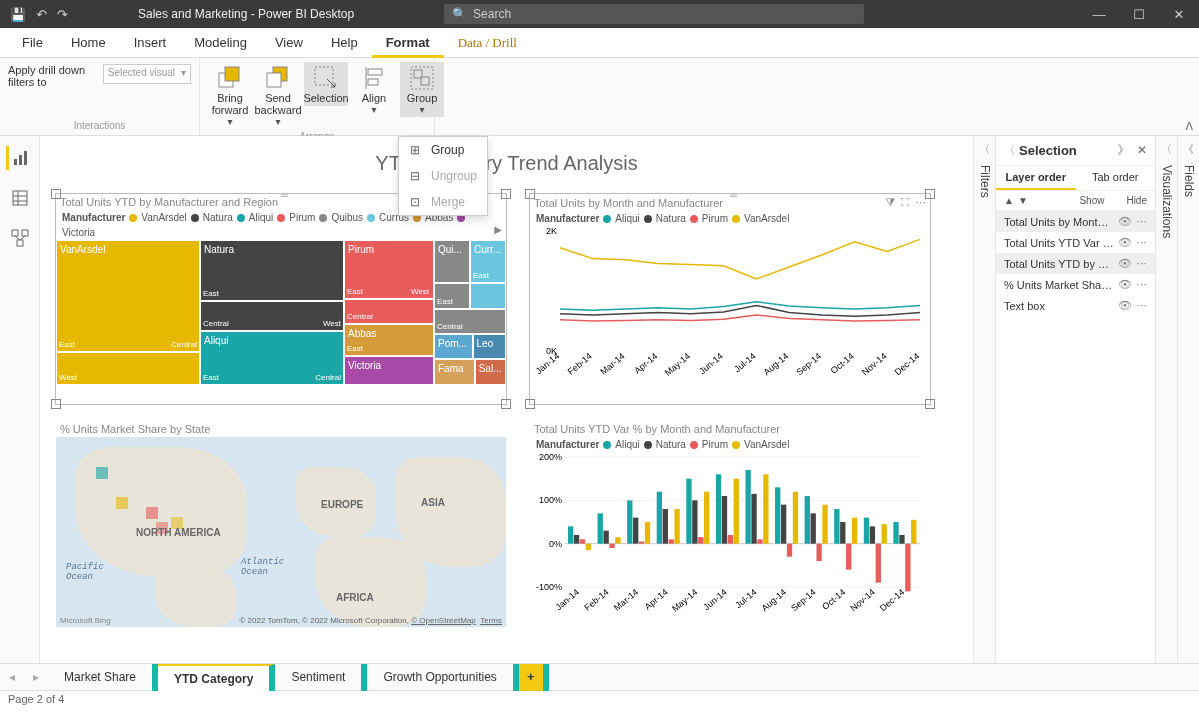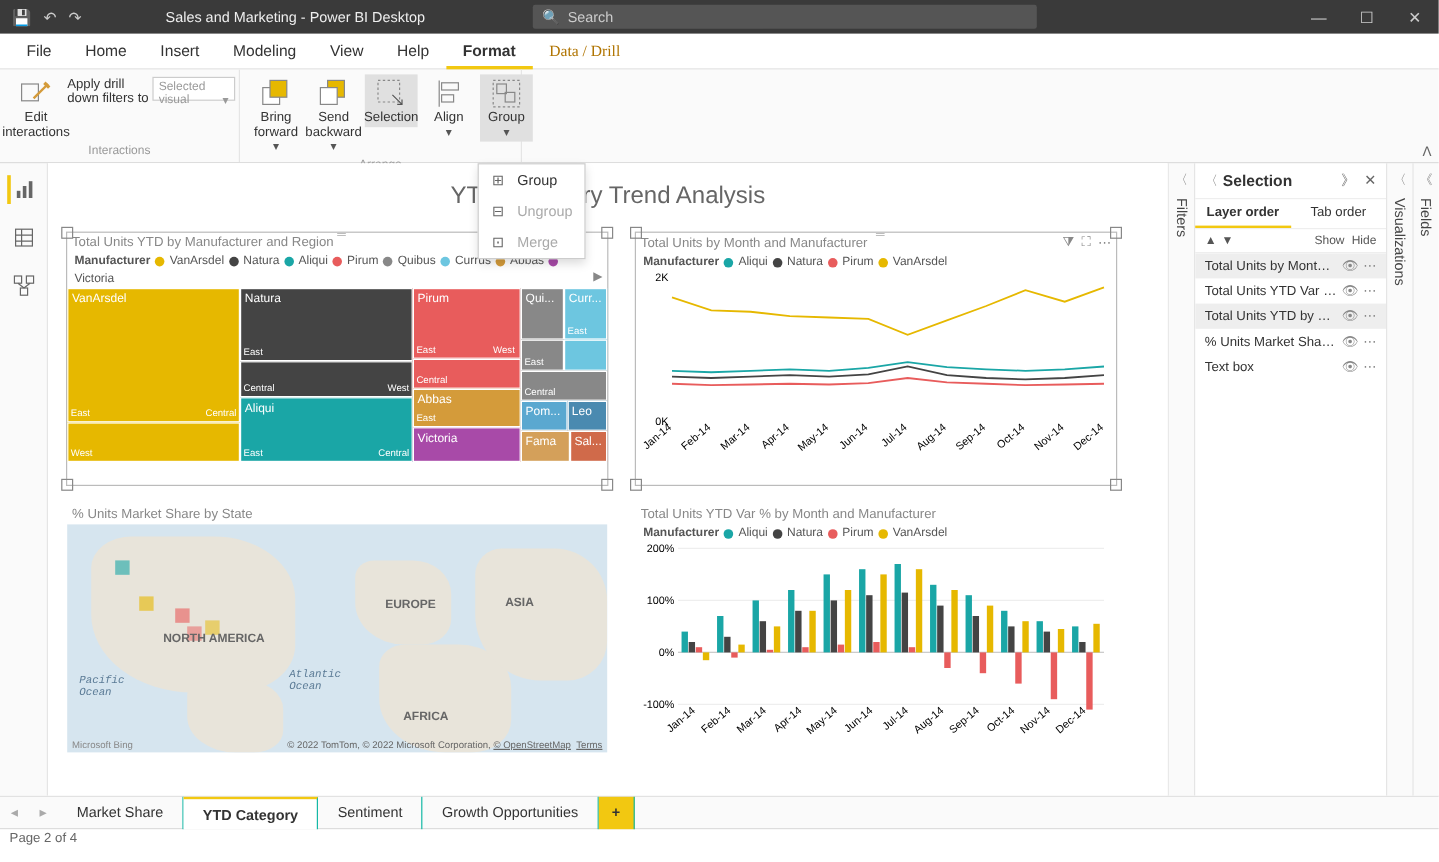--- a/index.html
+++ b/index.html
@@ -58,21 +58,21 @@
 .selection-panel { width: 160px; border-left: 1px solid #e5e5e5; background: #fff; display: flex; flex-direction: column; }
 .sel-header { display: flex; align-items: center; padding: 6px 8px; border-bottom: 1px solid #eee; }
 .sel-header .chev { font-size: 11px; color: #888; cursor: pointer; margin-right: 4px; }
 .sel-header .title { font-weight: 600; font-size: 13px; flex: 1; }
 .sel-header .actions span { font-size: 12px; color: #666; margin-left: 4px; cursor: pointer; }
 .sel-tabs { display: flex; border-bottom: 1px solid #eee; font-size: 11px; }
 .sel-tabs div { flex: 1; text-align: center; padding: 5px 0; cursor: pointer; }
 .sel-tabs div.active { border-bottom: 2px solid #f2c811; font-weight: 600; }
 .sel-toolbar { display: flex; justify-content: space-between; padding: 4px 8px; border-bottom: 1px solid #eee; font-size: 10px; color: #555; }
 .sel-toolbar .arrows span { cursor: pointer; margin-right: 4px; }
-.sel-toolbar .showhide span { cursor: pointer; margin-left: 6px; }
+.sel-toolbar .showhide span { cursor: pointer; margin-left: 22px; }
 .sel-list { flex: 1; overflow: auto; }
 .sel-item { display: flex; align-items: center; padding: 4px 8px; font-size: 11px; cursor: pointer; }
 .sel-item.selected { background: #eee; }
 .sel-item .name { flex: 1; white-space: nowrap; overflow: hidden; text-overflow: ellipsis; }
 .sel-item .eye { font-size: 11px; color: #888; margin-left: 4px; }
 .sel-item .dots { font-size: 11px; color: #888; margin-left: 4px; }
 
 
 .visual { position: absolute; background: #fff; }
 .visual.selected { outline: 1px solid #bbb; }
@@ -95,21 +95,21 @@
 .map { position: relative; background: #d6e5ef; height: 190px; font-size: 8px; color: #555; overflow:hidden; }
 .map .mass { position:absolute; background:#e8e4da; border-radius: 20% 40% 30% 50%; }
 .map .landlabel { position: absolute; font-size: 10px; font-weight: bold; color: #666; }
 .map .oceanlabel { position: absolute; font-size: 9px; font-style: italic; color: #5a7a95; font-family: Liberation Mono, monospace; }
 .map .attrib { position: absolute; bottom: 2px; font-size: 8px; color: #666; }
 .map .bing { position: absolute; bottom: 2px; left: 4px; font-size: 8px; color: #888; }
 
 
 .page-tabs { height: 27px; background: #fafafa; border-top: 1px solid #ddd; display: flex; align-items: center; }
 .page-tabs .nav { width: 24px; text-align: center; color: #aaa; cursor: pointer; }
-.page-tab { padding: 0 16px; height: 27px; line-height: 27px; font-size: 12px; border-right: 1px solid #14b8a6; cursor: pointer; }
+.page-tab { padding: 0 16px; height: 27px; line-height: 27px; font-size: 12px; border-right: 6px solid #14b8a6; cursor: pointer; }
 .page-tab.active { background: #fff; border-top: 2px solid #f2c811; font-weight: 600; }
 .page-tab.add { background: #f2c811; width: 30px; text-align: center; font-weight: bold; padding: 0; }
 
 
 .statusbar { height: 20px; border-top: 1px solid #ddd; font-size: 11px; color: #666; padding: 2px 8px; }
 </style>
 </head>
 <body>
 
 <div class="titlebar">
@@ -138,31 +138,20 @@
     <div class="menu-item">Modeling</div>
     <div class="menu-item">View</div>
     <div class="menu-item">Help</div>
     <div class="menu-item active">Format</div>
     <div class="menu-item caution">Data / Drill</div>
   </div>
 
 <div class="ribbon">
   <div class="ribbon-group" style="width:200px">
     <div class="ribbon-group-main">
-      <div class="ribbon-btn">
-        <div class="ribbon-icon">
-          <svg width="28" height="28">
-              <rect x="2" y="6" width="14" height="14" fill="none" stroke="#888"></rect>
-              <path d="M12 18 L24 6" stroke="#d49b3a" stroke-width="2"></path>
-              <path d="M22 4 L26 8 L24 10 L20 6 Z" fill="#d49b3a"></path>
-            </svg>
-        </div>
-        <span style="white-space:pre-line;text-align:center">Edit
-interactions</span>
-      </div>
       <div style="display:flex;flex-direction:row;gap:2px;padding-top:2px">
         <span style="font-size:11px">Apply drill down filters to</span>
         <div class="ribbon-dropdown-field"><span>Selected visual</span> <span style="float:right">▾</span></div>
       </div>
     </div>
     <div class="ribbon-group-label">Interactions</div>
   </div>
   <div class="ribbon-group" style="width:235px">
     <div class="ribbon-group-main">
       <div class="ribbon-btn">

